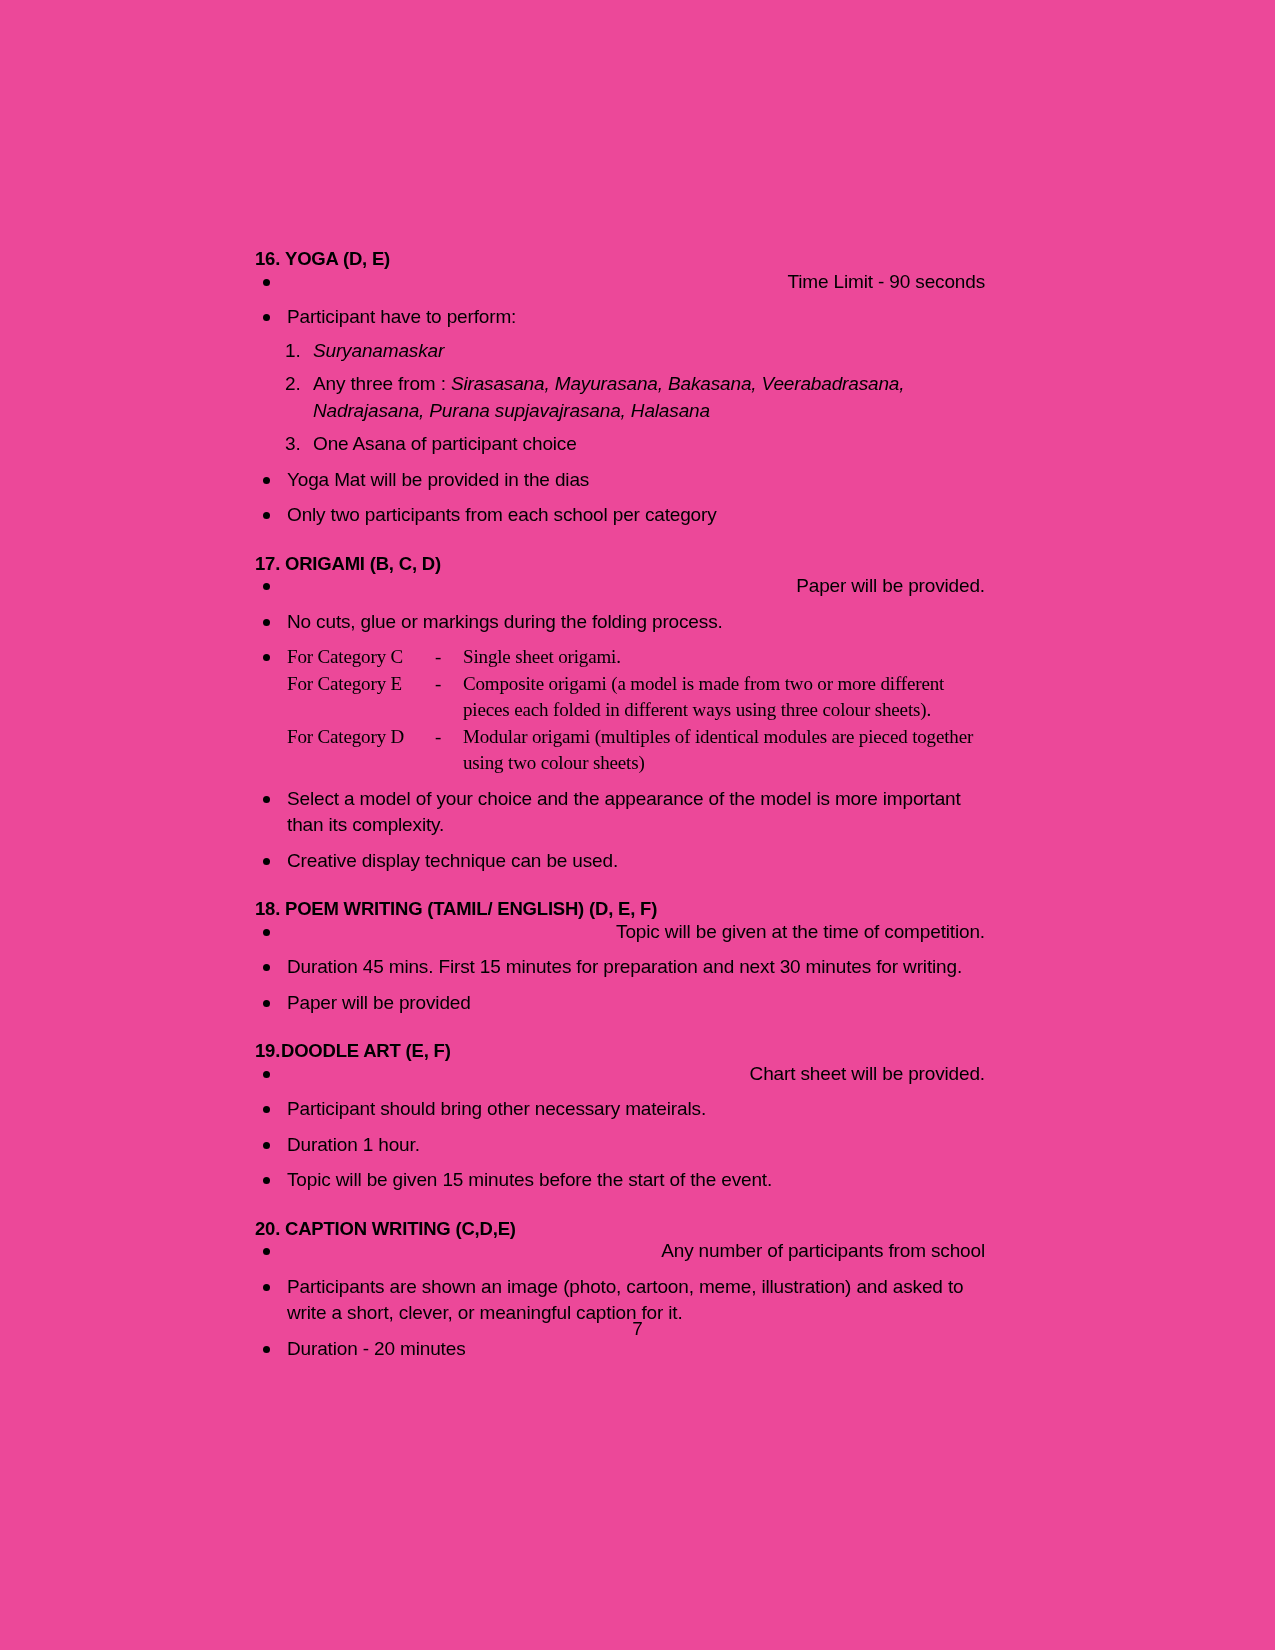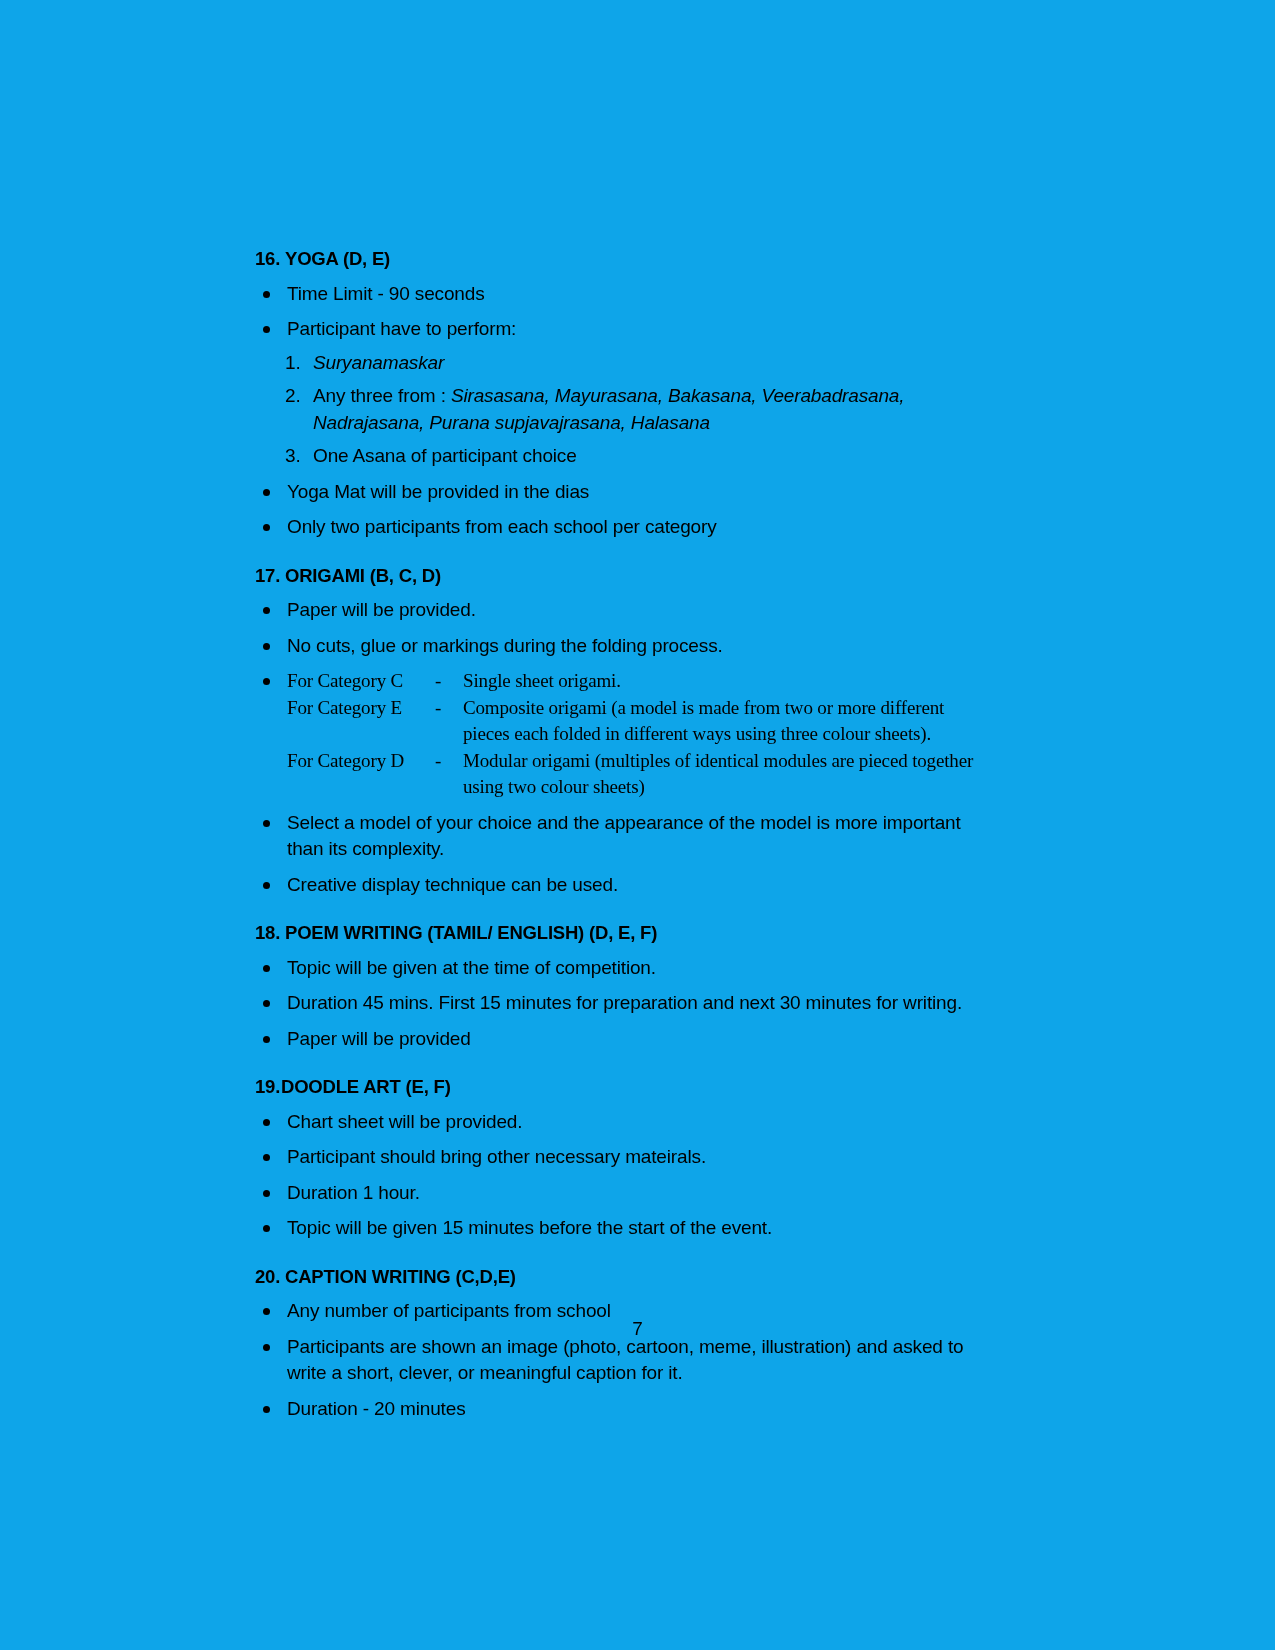--- a/index.html
+++ b/index.html
@@ -9,21 +9,21 @@
   }
   body {
     font-family: "Liberation Sans", sans-serif;
     color: #000000;
   }
   .page {
     position: relative;
     width: 1275px;
     height: 1650px;
     margin: 0 auto;
-    background: #0ea5e9;
+    background: #ec4899;
     overflow: hidden;
   }
   .content {
     position: absolute;
     left: 255px;
     top: 250px;
     width: 730px;
   }
 
   
@@ -55,21 +55,22 @@
   }
   .bullets > li {
     position: relative;
     padding-left: 32px;
     font-size: 19px;
     line-height: 26.5px;
     margin-top: 9px;
     letter-spacing: -0.15px;
   }
   .bullets > li.first {
-    margin-top: 12px;
+    margin-top: 0;
+    text-align: right;
   }
   .bullets > li > .dot {
     position: absolute;
     left: 8px;
     top: 10px;
     width: 7px;
     height: 7px;
     background: #000;
     border-radius: 50%;
   }

